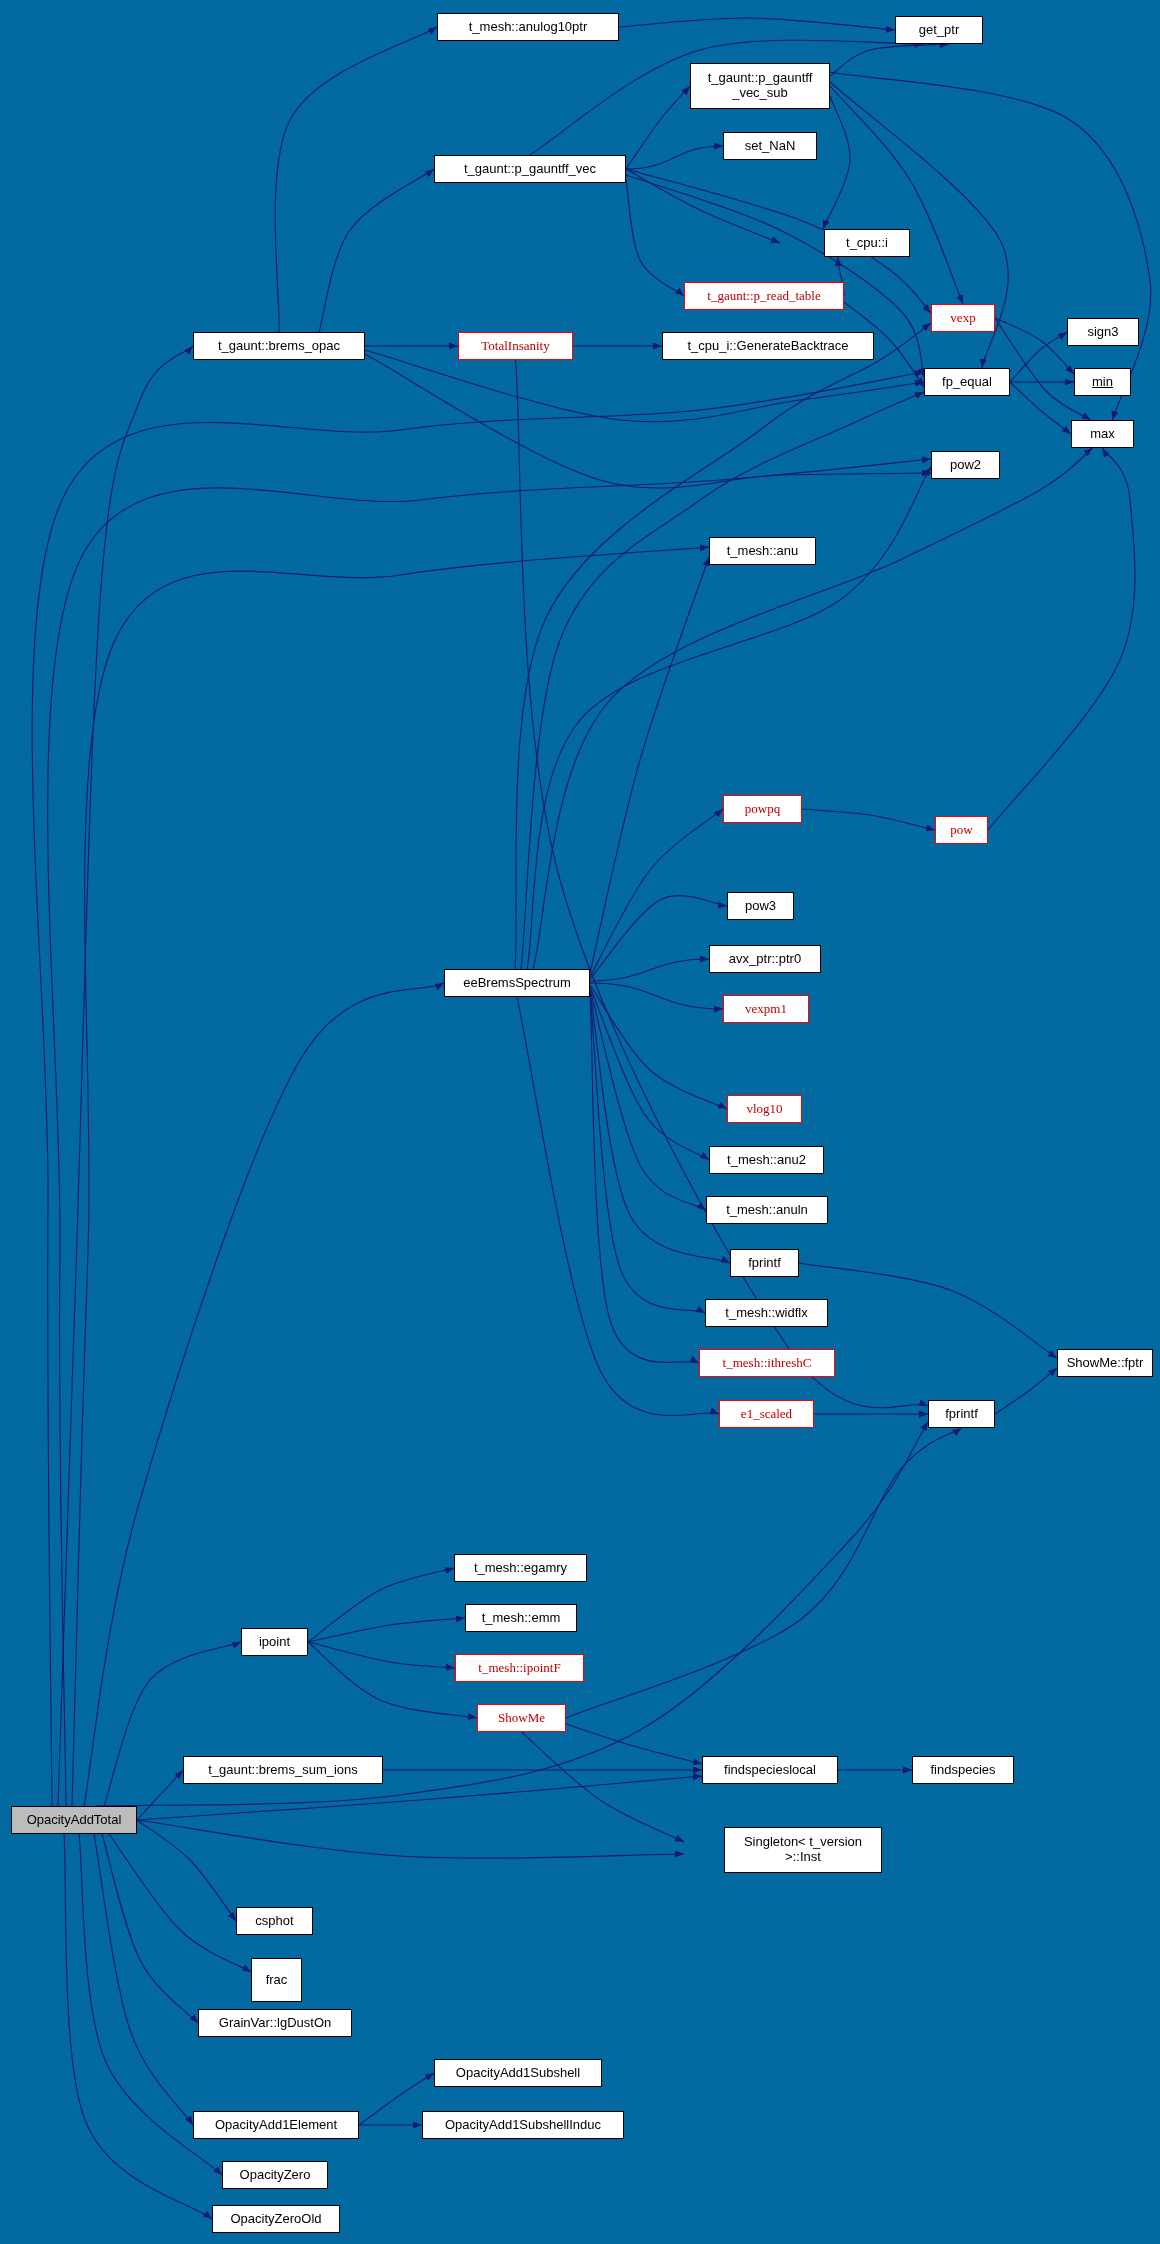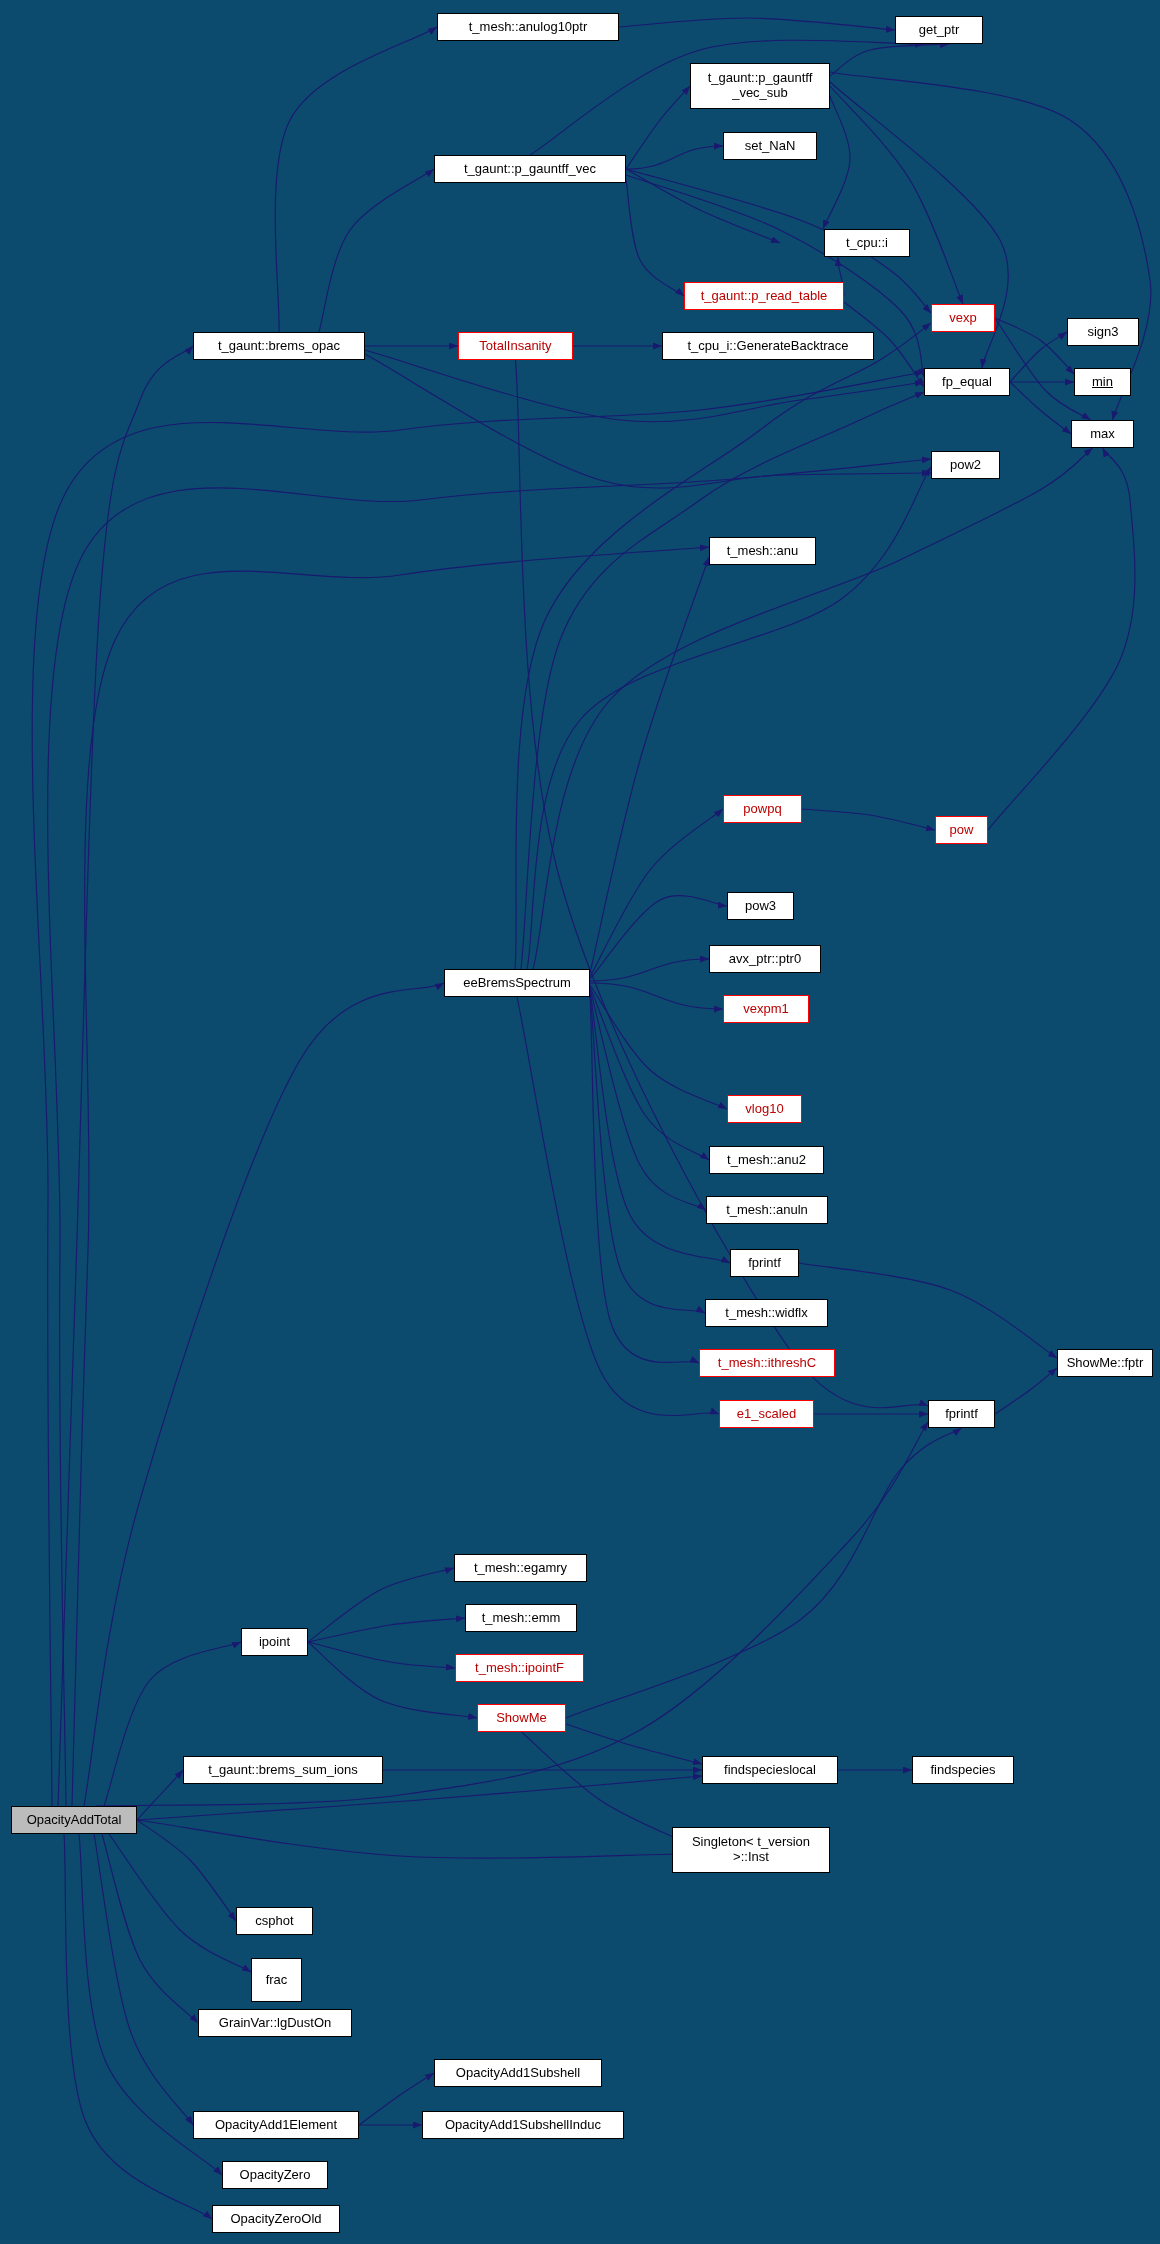--- a/index.html
+++ b/index.html
@@ -1,32 +1,32 @@
 <!DOCTYPE html>
 <html><head>
 <meta charset="utf-8">
 <style>
   html,body{margin:0;padding:0;background:#ffffff;}
   #canvas{
     position:relative;
     width:1160px;height:2244px;
-    background:#0c4a6e;
+    background:#0369a1;
     font-family:"Liberation Sans", sans-serif;
     overflow:hidden;
   }
   #edge-layer{position:absolute;left:0;top:0;}
   .edge{fill:none;stroke:#191970;stroke-width:1.1px;}
   .node{
     position:absolute;box-sizing:border-box;
     border:1px solid #000000;background:#ffffff;color:#000000;
     display:flex;align-items:center;justify-content:center;
     text-align:center;font-size:13px;line-height:1.12;
     white-space:pre-line;padding:0 3px;cursor:pointer;
   }
-  .node.truncated{border-color:#ff0000;color:#bb0000;}
+  .node.truncated{border-color:#ff0000;color:#bb0000;font-family:Liberation Serif, serif;}
   .node.root{background:#bcbcbc;color:#000000;border-color:#000000;}
 </style>
 </head>
 <body>
 
 <div id="canvas">
   <svg id="edge-layer" xmlns="http://www.w3.org/2000/svg" width="1160" height="2244">
     <defs>
       <marker id="arrow" markerWidth="9" markerHeight="7" refX="9" refY="3.5" orient="auto" markerUnits="userSpaceOnUse">
         <path d="M0,0 L9,3.5 L0,7 z" fill="#191970"></path>
@@ -144,21 +144,21 @@
       <div class="node" style="left: 928px; top: 1400px; width: 67px; height: 28px;">fprintf</div>
       <div class="node" style="left: 454px; top: 1554px; width: 133px; height: 28px;">t_mesh::egamry</div>
       <div class="node" style="left: 465px; top: 1604px; width: 112px; height: 28px;">t_mesh::emm</div>
       <div class="node" style="left: 241px; top: 1628px; width: 67px; height: 28px;">ipoint</div>
       <div class="node truncated" style="left: 455px; top: 1654px; width: 129px; height: 28px;">t_mesh::ipointF</div>
       <div class="node truncated" style="left: 477px; top: 1704px; width: 89px; height: 28px;">ShowMe</div>
       <div class="node" style="left: 183px; top: 1756px; width: 200px; height: 28px;">t_gaunt::brems_sum_ions</div>
       <div class="node" style="left: 702px; top: 1756px; width: 136px; height: 28px;">findspecieslocal</div>
       <div class="node" style="left: 912px; top: 1756px; width: 102px; height: 28px;">findspecies</div>
       <div class="node root" style="left: 11px; top: 1806px; width: 126px; height: 28px;">OpacityAddTotal</div>
-      <div class="node" style="left: 672px; top: 1827px; width: 158px; height: 46px;">Singleton&lt; t_version
+      <div class="node" style="left: 724px; top: 1827px; width: 158px; height: 46px;">Singleton&lt; t_version
 &gt;::Inst</div>
       <div class="node" style="left: 236px; top: 1907px; width: 77px; height: 28px;">csphot</div>
       <div class="node" style="left: 251px; top: 1958px; width: 51px; height: 44px;">frac</div>
       <div class="node" style="left: 198px; top: 2009px; width: 154px; height: 28px;">GrainVar::lgDustOn</div>
       <div class="node" style="left: 434px; top: 2059px; width: 168px; height: 28px;">OpacityAdd1Subshell</div>
       <div class="node" style="left: 193px; top: 2111px; width: 166px; height: 28px;">OpacityAdd1Element</div>
       <div class="node" style="left: 422px; top: 2111px; width: 202px; height: 28px;">OpacityAdd1SubshellInduc</div>
       <div class="node" style="left: 222px; top: 2161px; width: 106px; height: 28px;">OpacityZero</div>
       <div class="node" style="left: 212px; top: 2205px; width: 128px; height: 28px;">OpacityZeroOld</div>
     </div>

